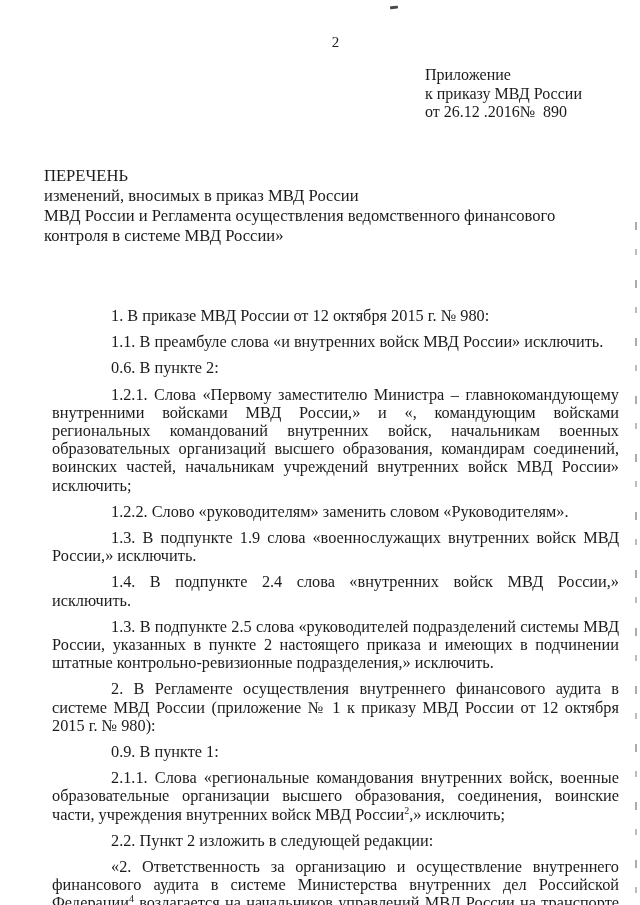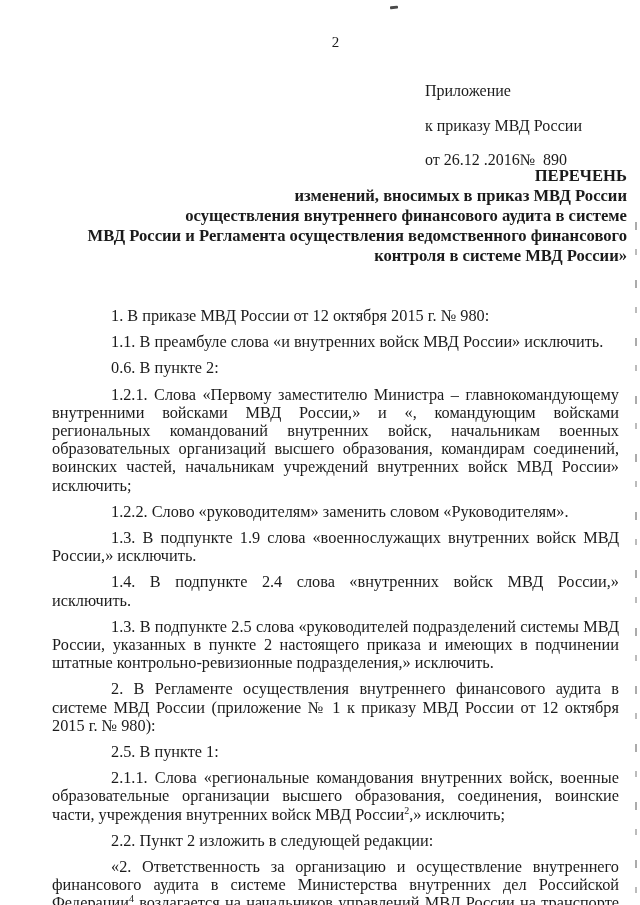--- a/index.html
+++ b/index.html
@@ -39,26 +39,26 @@
       #a5a5a5 27px, #a5a5a5 33px,
       transparent 33px, transparent 58px);
     opacity: 0.75;
   }
   .appendix {
     position: absolute;
     left: 425px; top: 66px;
     font-size: 16px;
     line-height: 18.5px;
   }
-  .appendix-line { white-space: pre; margin-top: 16px; }
+  .appendix-line { white-space: pre; }
   .doc-title {
     position: absolute;
     left: 44px; top: 166px; width: 583px;
-    text-align: right;
-    font-weight: bold;
+    text-align: left;
+    font-weight: normal;
     font-size: 16.6px;
     line-height: 20px;
   }
   .doc-body {
     position: absolute;
     left: 44px; top: 299px; width: 583px;
     font-size: 16.3px;
     line-height: 18.2px;
     text-align: justify;
   }
@@ -87,36 +87,35 @@
 
   <div class="appendix">
       <div class="appendix-line">Приложение</div>
       <div class="appendix-line">к приказу МВД России</div>
       <div class="appendix-line">от 26.12 .2016№  890</div>
     </div>
 
   <div class="doc-title">
       <div>ПЕРЕЧЕНЬ</div>
       <div>изменений, вносимых в приказ МВД России</div>
-      <div>осуществления внутреннего финансового аудита в системе</div>
       <div>МВД России и Регламента осуществления ведомственного финансового</div>
       <div>контроля в системе МВД России»</div>
     </div>
 
   <div class="doc-body">
       <p>1. В приказе МВД России от 12 октября 2015 г. № 980:</p>
       <p>1.1. В преамбуле слова «и внутренних войск МВД России» исключить.</p>
       <p>0.6. В пункте 2:</p>
       <p>1.2.1. Слова «Первому заместителю Министра – главнокомандующему внутренними войсками МВД России,» и «, командующим войсками региональных командований внутренних войск, начальникам военных образовательных организаций высшего образования, командирам соединений, воинских частей, начальникам учреждений внутренних войск МВД России» исключить;</p>
       <p>1.2.2. Слово «руководителям» заменить словом «Руководителям».</p>
       <p>1.3. В подпункте 1.9 слова «военнослужащих внутренних войск МВД России,» исключить.</p>
       <p>1.4. В подпункте 2.4 слова «внутренних войск МВД России,» исключить.</p>
       <p>1.3. В подпункте 2.5 слова «руководителей подразделений системы МВД России, указанных в пункте 2 настоящего приказа и имеющих в подчинении штатные контрольно-ревизионные подразделения,» исключить.</p>
       <p>2. В Регламенте осуществления внутреннего финансового аудита в системе МВД России (приложение № 1 к приказу МВД России от 12 октября 2015 г. № 980):</p>
-      <p>2.5. В пункте 1:</p>
+      <p>0.9. В пункте 1:</p>
       <p>2.1.1. Слова «региональные командования внутренних войск, военные образовательные организации высшего образования, соединения, воинские части, учреждения внутренних войск МВД России<sup>2</sup>,» исключить;</p>
       <p>2.2. Пункт 2 изложить в следующей редакции:</p>
       <p class="cut-off">«2. Ответственность за организацию и осуществление внутреннего финансового аудита в системе Министерства внутренних дел Российской Федерации<sup>4</sup> возлагается на начальников управлений МВД России на транспорте по федеральным округам, линейных управлений МВД России на</p>
     </div>
 
   <div class="scan-edge-line"></div>
 
 </div>
 
 </body></html>

